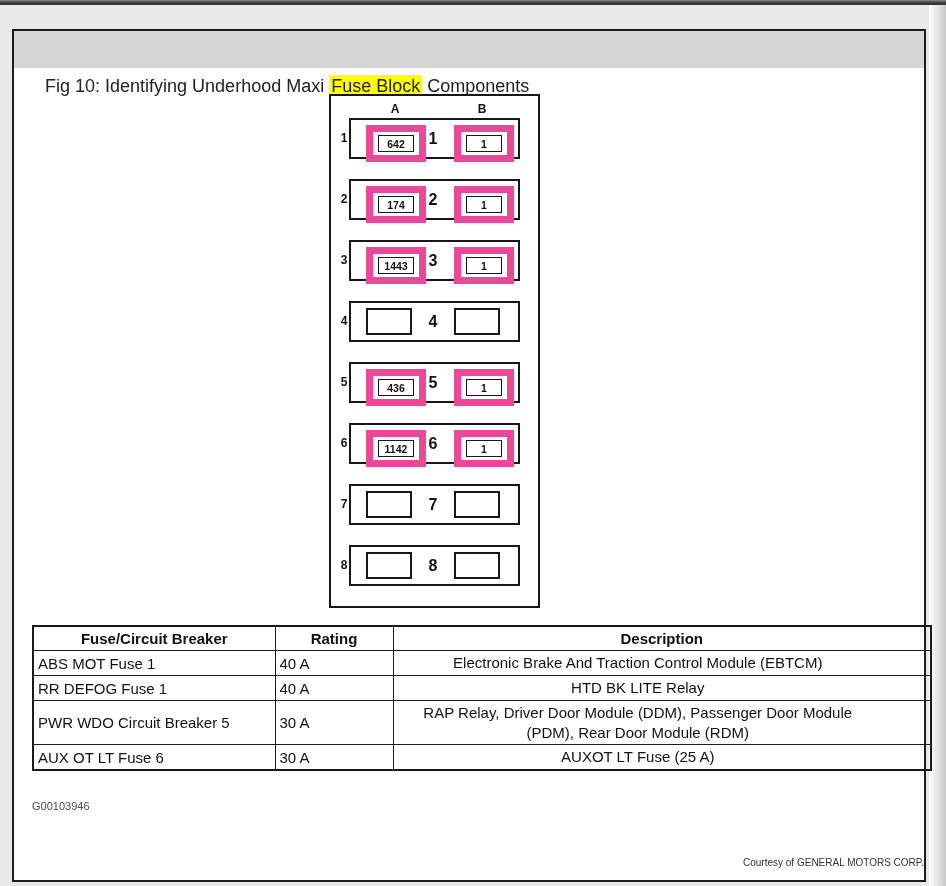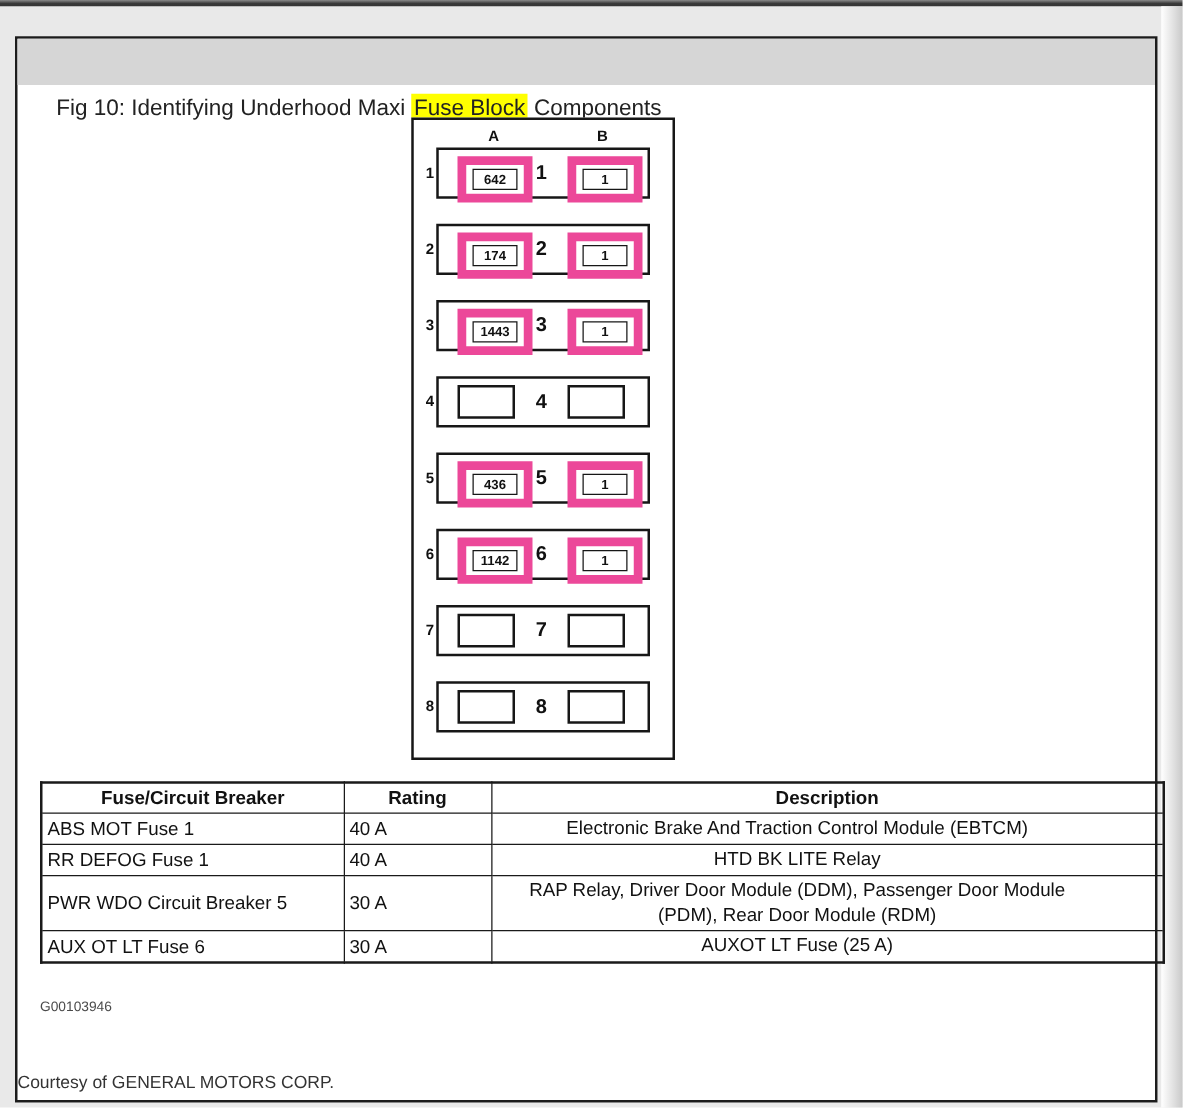--- a/index.html
+++ b/index.html
@@ -82,22 +82,22 @@
   .fuse-table th{font-weight:bold;padding:2px 4px;height:19px;}
   .fuse-table td{padding:2px 4px;height:20px;}
   .td-fuse,.td-rating{}
   .td-desc{text-align:center;padding-left:8px !important;padding-right:56px !important;line-height:1.3;}
   
   .figure-id{
     position:absolute;left:18px;top:769px;
     font-size:11px;color:#4a4a4a;
   }
   .courtesy{
-    position:absolute;left:0;right:0;top:826px;text-align:left;
-    font-size:14px;color:#333;
+    position:absolute;left:0;right:0;top:826px;text-align:right;
+    font-size:10px;color:#333;
   }
 </style>
 </head>
 <body>
 
 <div class="top-strip"></div>
 <div class="right-edge"></div>
 
 <div class="frame">
 

